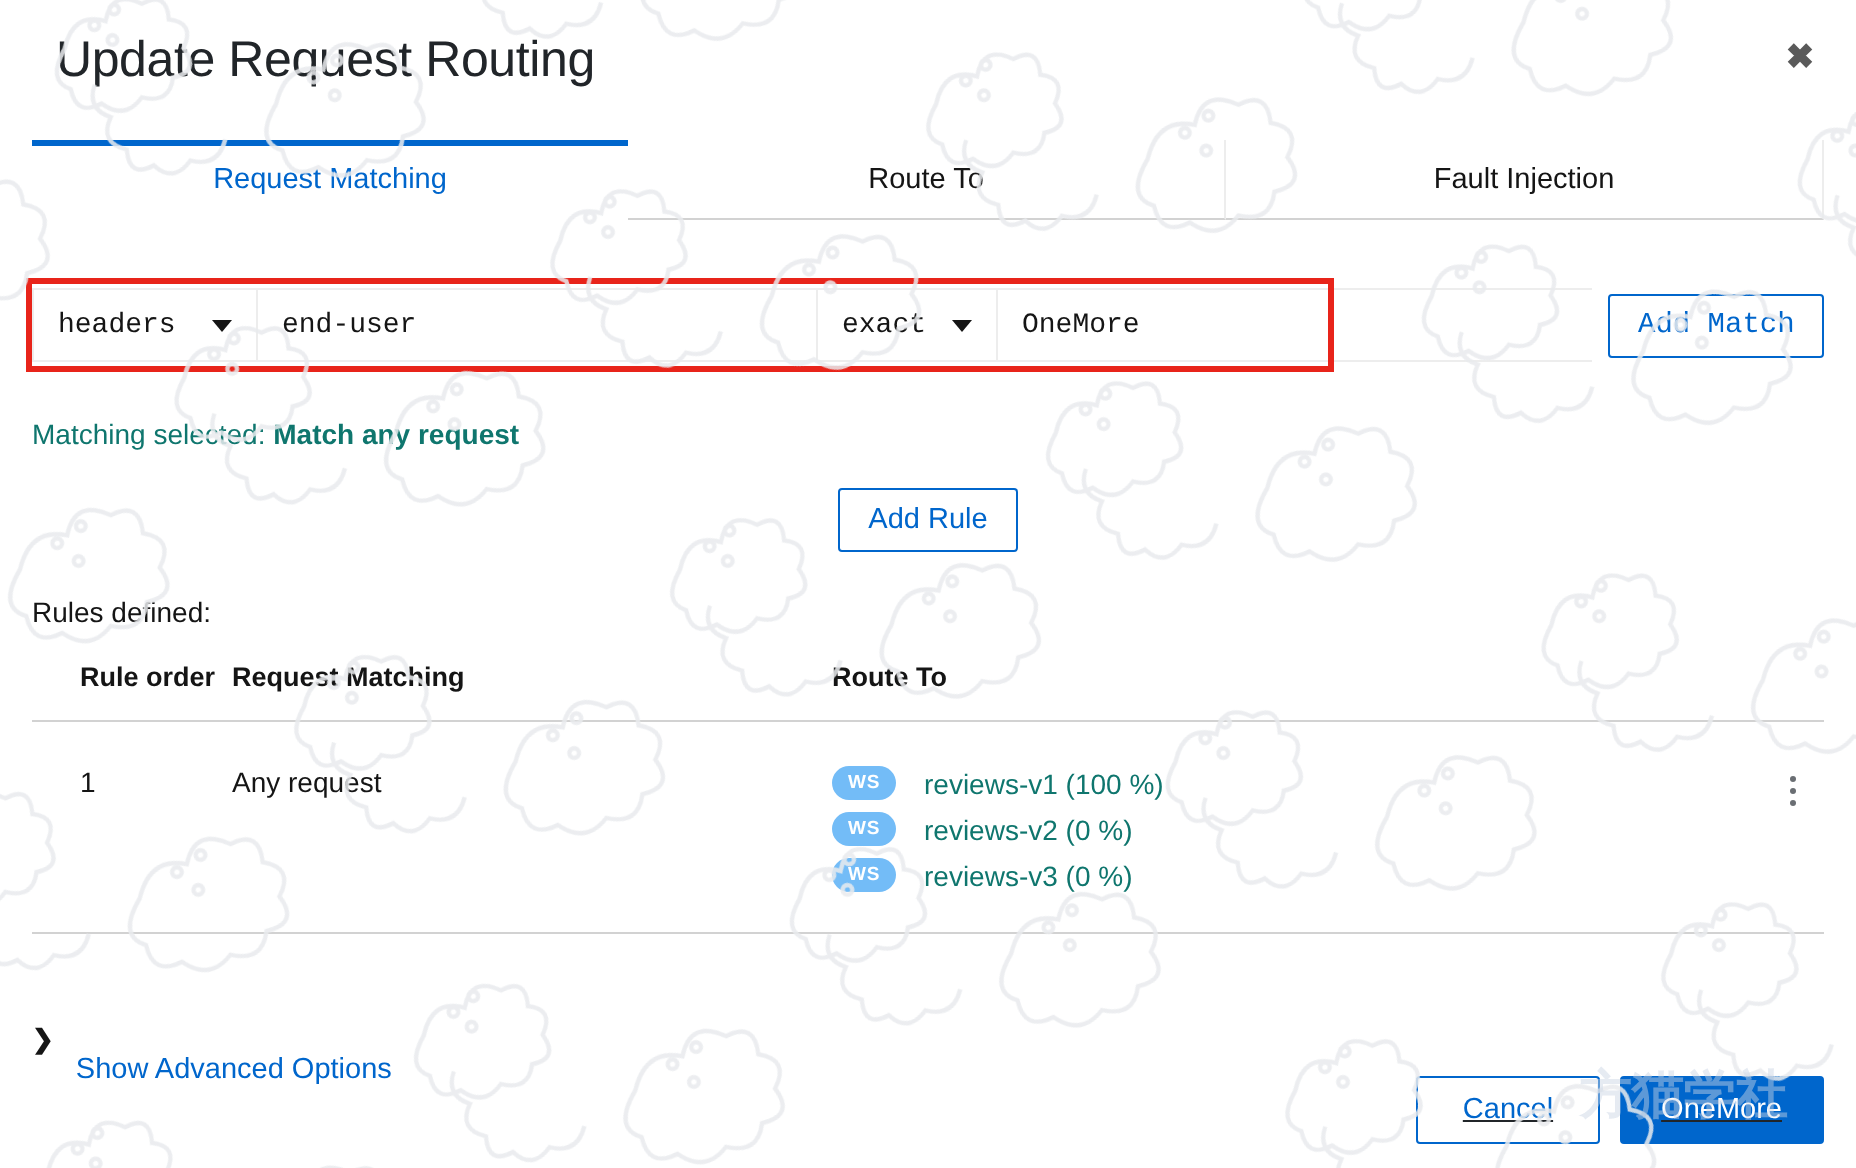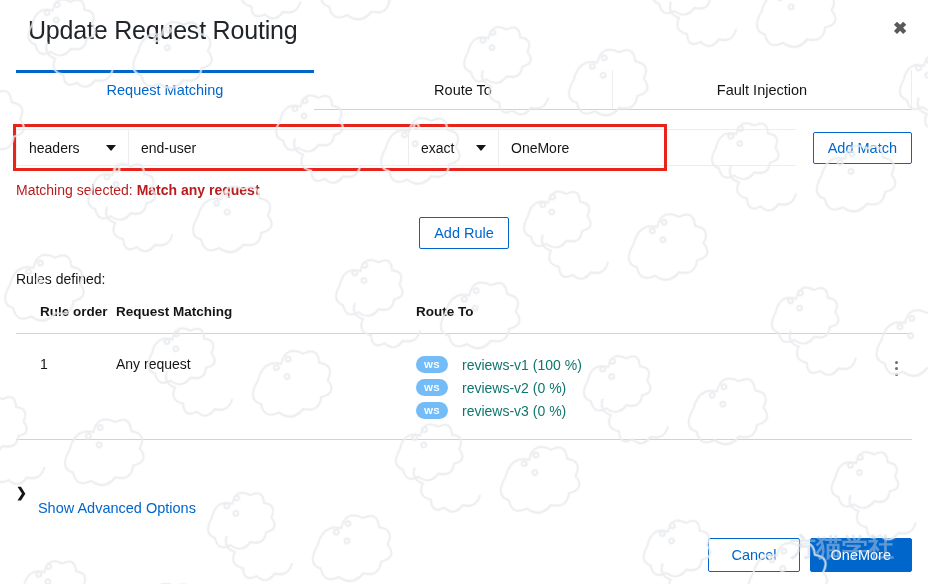--- a/index.html
+++ b/index.html
@@ -98,24 +98,25 @@
     content: "";
     position: absolute;
     left: 0; right: 0; top: 0;
     height: 3px;
     background: #06c;
   }
 
   
   .match-strip {
     position: relative;
-    margin-top: 19px;
+    margin-top: 34px;
     height: 37px;
     display: flex;
     align-items: stretch;
+    font-family: Liberation Mono, monospace;
   }
   .match-fields {
     flex: 1 1 auto;
     display: flex;
     align-items: stretch;
     border: 1px solid #ededed;
     border-right: none;
   }
   .fld {
     display: flex;
@@ -136,21 +137,21 @@
     width: 0; height: 0;
     border-left: 5px solid transparent;
     border-right: 5px solid transparent;
     border-top: 6px solid #151515;
     margin-left: 10px;
   }
   .add-match-wrap {
     width: 116px;
     display: flex;
     align-items: center;
-    justify-content: flex-end;
+    justify-content: flex-start;
     padding-left: 8px;
   }
   .btn-outline {
     border: 1px solid #06c;
     color: #06c;
     background: #fff;
     font-size: 14.5px;
     font-family: inherit;
     padding: 7px 14px;
     cursor: pointer;
@@ -175,23 +176,23 @@
     left: -3px;
     top: -5px;
     width: 654px;
     height: 47px;
     border: 3px solid #e8241a;
     pointer-events: none;
     z-index: 30;
   }
 
   .matching-selected {
-    margin-top: 16px;
+    margin-top: 28px;
     font-size: 14px;
-    color: #b91c1c;
+    color: #0f766e;
   }
   .matching-selected b { font-weight: 700; }
 
   .addrule-row {
     display: flex;
     justify-content: center;
     margin-top: 19px;
   }
 
   .rules-label {
@@ -292,20 +293,21 @@
 
   
   .footer {
     position: absolute;
     left: 16px;
     right: 16px;
     bottom: 12px;
     display: flex;
     justify-content: flex-end;
     gap: 10px;
+    text-decoration: underline;
   }
   .btn-cancel {
     border: 1px solid #06c;
     color: #06c;
     background: #fff;
     font-size: 14.5px;
     font-family: inherit;
     padding: 8px 22px;
     cursor: pointer;
     border-radius: 2px;

